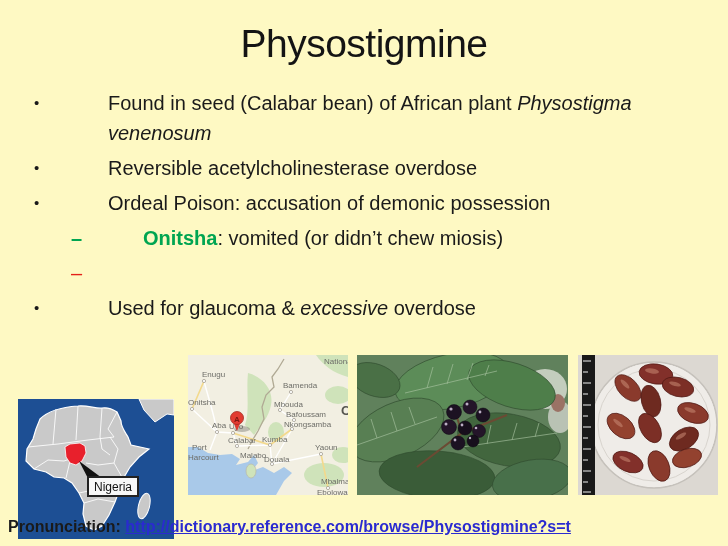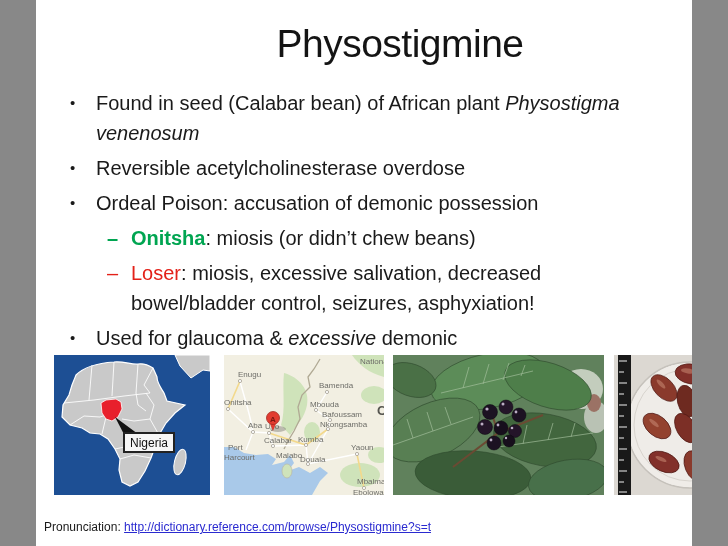--- a/index.html
+++ b/index.html
@@ -1,44 +1,44 @@
 <!DOCTYPE html>
 <html><head>
 <meta charset="utf-8">
 <style>
   html,body{margin:0;padding:0;background:#888;}
   .slide{
-    position:relative;width:656px;height:546px;background:#ffffff;
+    position:relative;width:728px;height:546px;background:#fef9c3;
     font-family:"Liberation Sans",sans-serif;color:#1a1a1a;overflow:hidden;
     margin:0 auto;
   }
   .title{
     position:absolute;top:22px;left:0;width:728px;text-align:center;
     font-size:39px;line-height:44px;font-weight:400;color:#141414;letter-spacing:-0.5px;
   }
   .bullets{position:absolute;top:88px;left:34px;width:660px;}
   .para{display:flex;line-height:30px;margin-bottom:5px;font-size:20px;}
   .para .mk{flex:none;width:26px;}
   .l1 .mk{font-size:15px;}
   .l2{margin-left:37px;}
   .l2 .mk{width:24px;font-size:20px;}
-  .txt{flex:1 1 auto;}
+  .txt{flex:1 1 auto;margin-left:48px;}
   .w1{max-width:600px;}
   .ws2{max-width:480px;}
   .it{font-style:italic;}
   .green{color:#00a551;}
   .red{color:#e32119;}
   .bold{font-weight:bold;}
   .images-row .img{position:absolute;top:355px;height:140px;}
   .img svg{display:block;width:100%;height:100%;}
-  .img-africa{left:18px;width:156px;}
+  .img-africa{left:18px;width:156px;margin-top:44px;}
   .img-gmap{left:188px;width:160px;}
   .img-plant{left:357px;width:211px;}
   .img-beans{left:578px;width:140px;}
-  .footer{position:absolute;left:8px;top:516px;font-size:12px;line-height:22px;}
+  .footer{position:absolute;left:8px;top:516px;font-size:16px;line-height:22px;font-weight:bold;}
   .footer a{color:#2a2ad0;text-decoration:underline;}
   .maplabel{fill:#6d6d68;font-size:8px;font-family:"Liberation Sans",sans-serif;}
   .maplabel.big{font-size:13px;font-weight:bold;fill:#55554f;}
 </style>
 </head>
 <body>
 
 <div class="slide">
 
   <div class="title">Physostigmine</div>
@@ -55,31 +55,30 @@
       <div class="txt">Reversible acetylcholinesterase overdose</div>
     </div>
 
     <div class="para l1">
       <span class="mk">•</span>
       <div class="txt">Ordeal Poison: accusation of demonic possession</div>
     </div>
 
     <div class="para l2">
       <span class="mk green bold">–</span>
-      <div class="txt"><span class="green bold">Onitsha</span><span>: miosis (or didn’t chew beans)</span></div>
+      <div class="txt"><span class="green bold">Onitsha</span><span>: vomited (or didn’t chew miosis)</span></div>
     </div>
 
     <div class="para l2">
       <span class="mk red">–</span>
-      <div class="txt ws2"><span class="red">Loser</span><span>: miosis, excessive salivation, decreased bowel/bladder control, seizures, asphyxiation!</span></div>
     </div>
 
     <div class="para l1">
       <span class="mk">•</span>
-      <div class="txt"><span>Used for glaucoma &amp; </span><span class="it">excessive</span><span> demonic</span></div>
+      <div class="txt"><span>Used for glaucoma &amp; </span><span class="it">excessive</span><span> overdose</span></div>
     </div>
 
   </div>
 
   <div class="images-row">
 
     <div class="img img-africa">
       <svg viewBox="0 0 156 140">
         <rect x="0" y="0" width="156" height="140" fill="#1d4f94"></rect>
 

